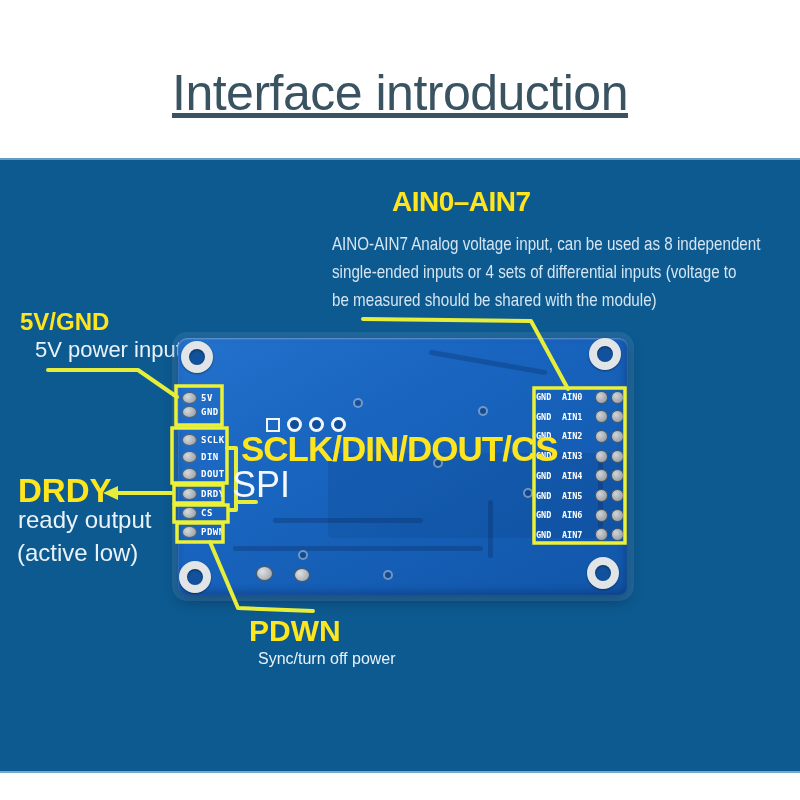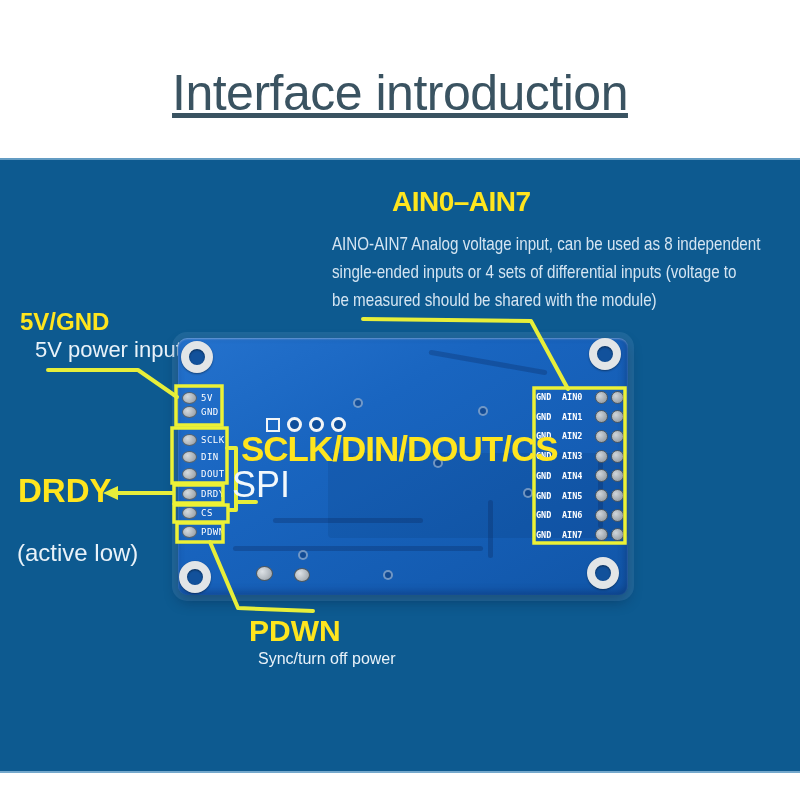--- a/index.html
+++ b/index.html
@@ -47,21 +47,21 @@
         background:#12519b;box-shadow:0 1px 2px rgba(0,0,0,.4), inset 0 1px 2px rgba(0,0,0,.5);}
   .darkzone{position:absolute;left:150px;top:115px;width:300px;height:85px;
             background:rgba(0,25,70,.10);border-radius:4px;}
   .trace{position:absolute;background:rgba(9,40,92,.30);border-radius:3px;}
   .via{position:absolute;width:6px;height:6px;border:2px solid rgba(210,228,245,.5);
        border-radius:50%;background:rgba(10,35,80,.35);}
 
   .pinrow{position:absolute;left:4px;height:12px;display:flex;align-items:center;gap:4px;z-index:3;}
   .pad{width:13px;height:10px;border-radius:50%;border:1px solid #59646d;
        background:radial-gradient(circle at 35% 35%,#d4dade,#8f979e);}
-  .pinlabel{font-family:"DejaVu Sans Mono",monospace;font-weight:normal;font-size:9px;
+  .pinlabel{font-family:"DejaVu Sans Mono",monospace;font-weight:bold;font-size:9px;
             color:#ffffff;letter-spacing:.5px;}
 
   .rightblock{position:absolute;left:358px;top:52px;width:88px;height:152px;display:flex;
               flex-direction:column;justify-content:space-between;z-index:3;}
   .rrow{display:flex;align-items:center;height:14px;}
   .rlabel{font-family:"DejaVu Sans Mono",monospace;font-weight:bold;font-size:8.5px;color:#ffffff;}
   .rlabel.gnd{width:26px;}
   .rlabel.ain{width:30px;}
   .rpad{width:11px;height:11px;border-radius:50%;border:1px solid #4e585f;margin-left:3px;
         background:radial-gradient(circle at 35% 35%,#cfd5da,#868e95);}
@@ -96,20 +96,21 @@
   <div class="ain-desc">
     <div>AINO-AIN7 Analog voltage input, can be used as 8 independent</div>
     <div>single-ended inputs or 4 sets of differential inputs (voltage to</div>
     <div>be measured should be shared with the module)</div>
   </div>
 
   <div class="yellow-head power-head">5V/GND</div>
   <div class="white-sub power-sub">5V power input</div>
 
   <div class="yellow-head drdy-head">DRDY</div>
+  <div class="white-sub drdy-sub1">ready output</div>
   <div class="white-sub drdy-sub2">(active low)</div>
 
   <div class="yellow-head pdwn-head">PDWN</div>
   <div class="white-sub pdwn-sub1">Sync/turn off power</div>
 
   <div class="yellow-head spi-big">SCLK/DIN/DOUT/CS</div>
   <div class="white-sub spi-sub">SPI</div>
 
   <div class="board">
 

